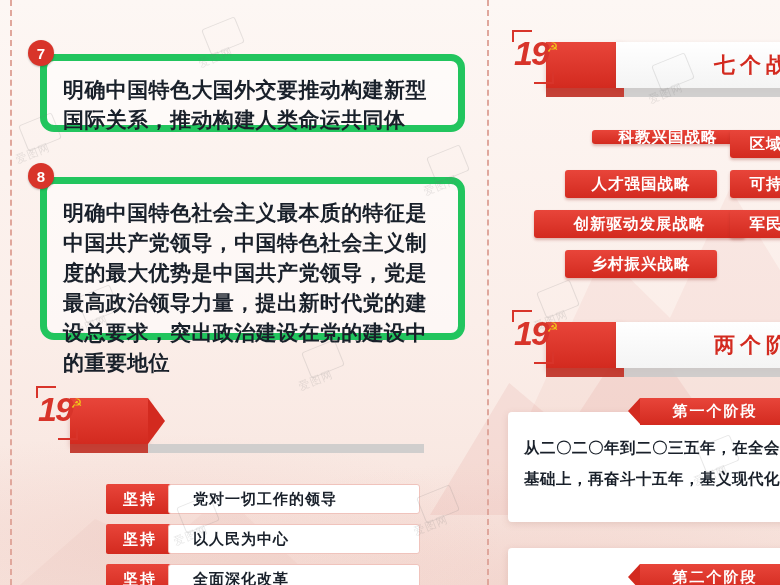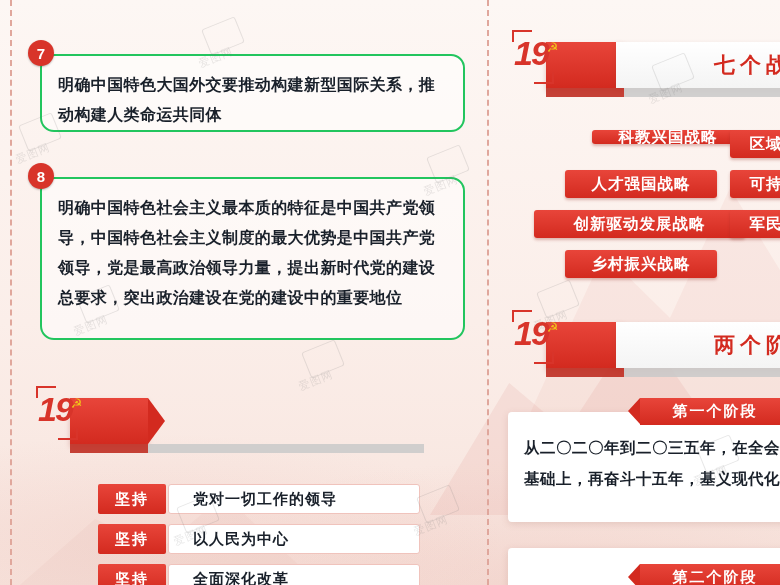--- a/index.html
+++ b/index.html
@@ -62,27 +62,27 @@
     display: flex;
     align-items: center;
     justify-content: center;
     z-index: 6;
     box-shadow: 0 1px 2px rgba(0,0,0,0.25);
   }
 
   
   .outline-box {
     position: absolute;
-    border: 2px solid #22c55e;
+    border: 7px solid #22c55e;
     border-radius: 14px;
     background: rgba(255,255,255,0.55);
     box-sizing: border-box;
     padding: 14px 16px 12px 16px;
     color: #19202a;
-    font-size: 16px;
+    font-size: 21px;
     line-height: 30px;
     font-weight: bold;
     letter-spacing: 0.4px;
   }
   .outline-box p { margin: 0; }
 
   
   .section-head {
     position: absolute;
     height: 46px;
@@ -185,21 +185,21 @@
     border-radius: 3px;
     box-shadow: 0 2px 3px rgba(150,40,30,0.3);
     white-space: nowrap;
     overflow: hidden;
   }
 
   
   .kv-row { position: absolute; height: 30px; }
   .kv-key {
     position: absolute;
-    left: 8px;
+    left: 16px;
     top: 0;
     width: 68px;
     height: 30px;
     background: linear-gradient(180deg, #e8453a 0%, #d32a1f 100%);
     color: #fff;
     font-size: 15px;
     font-weight: bold;
     letter-spacing: 2px;
     display: flex;
     align-items: center;

